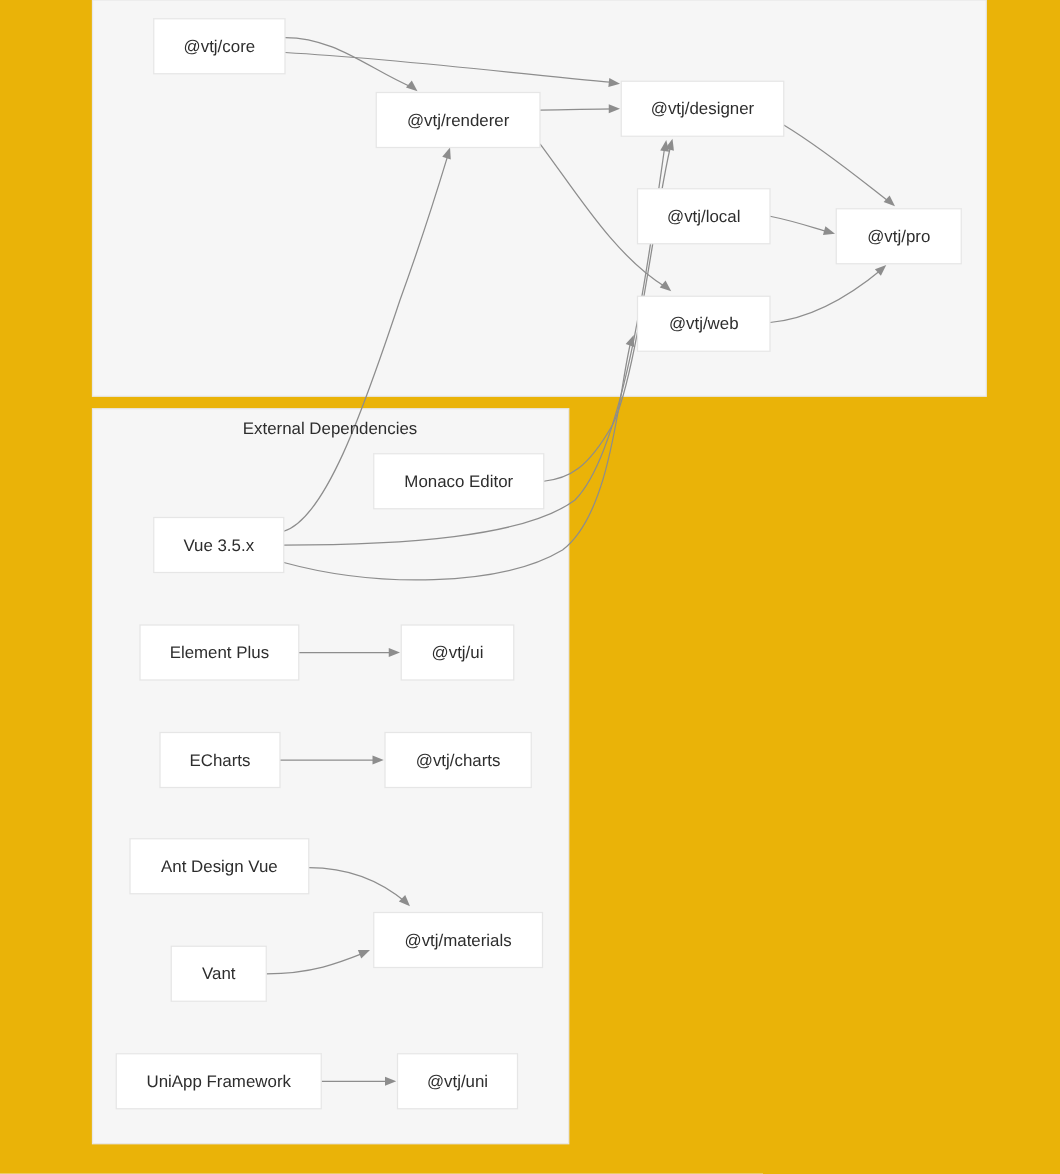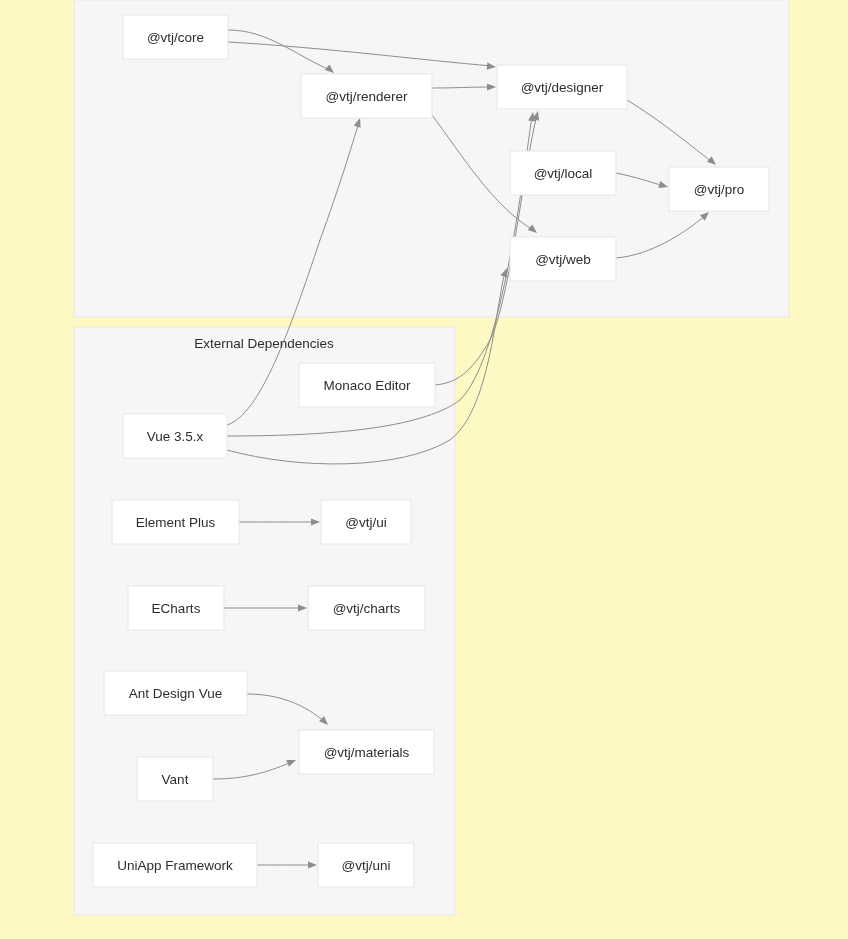--- a/index.html
+++ b/index.html
@@ -10,21 +10,21 @@
   body {
     width: 848px;
     height: 939px;
     overflow: hidden;
     font-family: "Liberation Sans", sans-serif;
   }
   #diagram-root {
     position: relative;
     width: 848px;
     height: 939px;
-    background: #fef9c3;
+    background: #eab308;
     text-decoration: underline;
   }
   #diagram-svg {
     position: absolute;
     left: 0;
     top: 0;
     width: 848px;
     height: 939px;
     display: block;
   }

